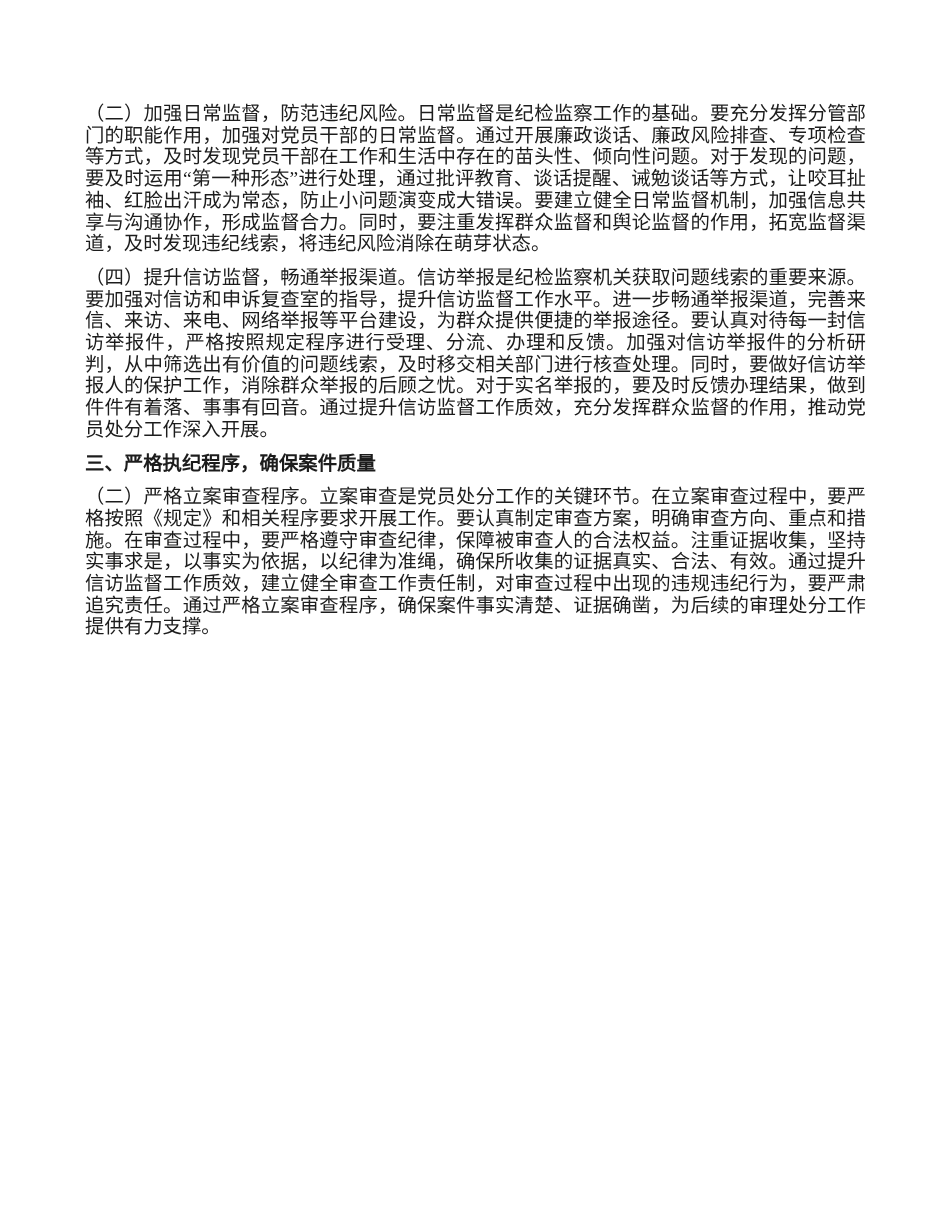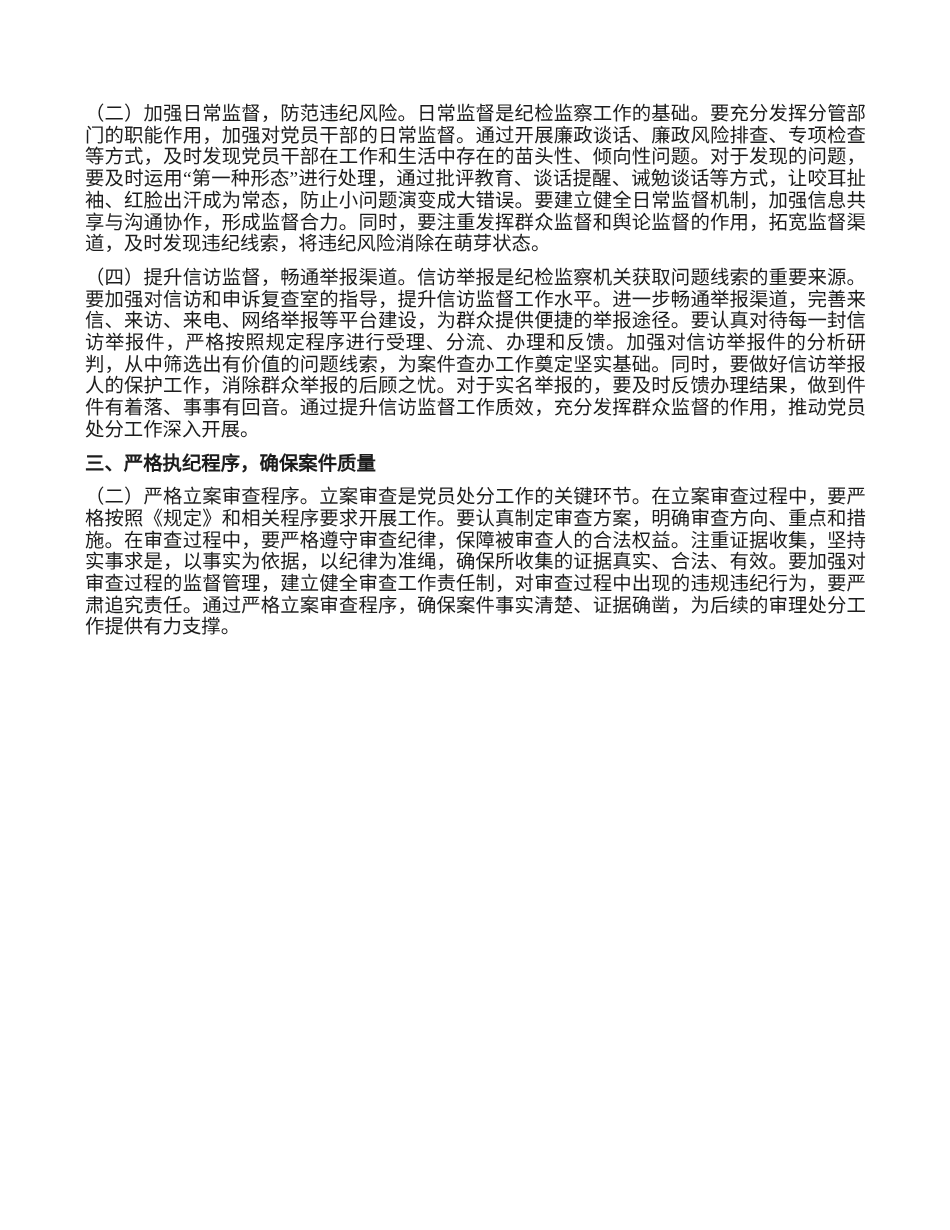--- a/index.html
+++ b/index.html
@@ -38,17 +38,17 @@
   .doc-body p.section-heading {
     font-weight: bold; 
   }
 </style>
 </head>
 <body>
 
 <div class="page">
   <div class="doc-body">
     <p>（二）加强日常监督，防范违纪风险。日常监督是纪检监察工作的基础。要充分发挥分管部门的职能作用，加强对党员干部的日常监督。通过开展廉政谈话、廉政风险排查、专项检查等方式，及时发现党员干部在工作和生活中存在的苗头性、倾向性问题。对于发现的问题，要及时运用“第一种形态”进行处理，通过批评教育、谈话提醒、诫勉谈话等方式，让咬耳扯袖、红脸出汗成为常态，防止小问题演变成大错误。要建立健全日常监督机制，加强信息共享与沟通协作，形成监督合力。同时，要注重发挥群众监督和舆论监督的作用，拓宽监督渠道，及时发现违纪线索，将违纪风险消除在萌芽状态。</p>
-    <p>（四）提升信访监督，畅通举报渠道。信访举报是纪检监察机关获取问题线索的重要来源。要加强对信访和申诉复查室的指导，提升信访监督工作水平。进一步畅通举报渠道，完善来信、来访、来电、网络举报等平台建设，为群众提供便捷的举报途径。要认真对待每一封信访举报件，严格按照规定程序进行受理、分流、办理和反馈。加强对信访举报件的分析研判，从中筛选出有价值的问题线索，为案件查办工作奠定坚实基础。同时，要做好信访举报人的保护工作，消除群众举报的后顾之忧。对于实名举报的，要及时反馈办理结果，做到件件有着落、事事有回音。通过提升信访监督工作质效，充分发挥群众监督的作用，推动党员处分工作深入开展。</p>
+    <p>（四）提升信访监督，畅通举报渠道。信访举报是纪检监察机关获取问题线索的重要来源。要加强对信访和申诉复查室的指导，提升信访监督工作水平。进一步畅通举报渠道，完善来信、来访、来电、网络举报等平台建设，为群众提供便捷的举报途径。要认真对待每一封信访举报件，严格按照规定程序进行受理、分流、办理和反馈。加强对信访举报件的分析研判，从中筛选出有价值的问题线索，及时移交相关部门进行核查处理。同时，要做好信访举报人的保护工作，消除群众举报的后顾之忧。对于实名举报的，要及时反馈办理结果，做到件件有着落、事事有回音。通过提升信访监督工作质效，充分发挥群众监督的作用，推动党员处分工作深入开展。</p>
     <p class="section-heading">三、严格执纪程序，确保案件质量</p>
-    <p>（二）严格立案审查程序。立案审查是党员处分工作的关键环节。在立案审查过程中，要严格按照《规定》和相关程序要求开展工作。要认真制定审查方案，明确审查方向、重点和措施。在审查过程中，要严格遵守审查纪律，保障被审查人的合法权益。注重证据收集，坚持实事求是，以事实为依据，以纪律为准绳，确保所收集的证据真实、合法、有效。要加强对审查过程的监督管理，建立健全审查工作责任制，对审查过程中出现的违规违纪行为，要严肃追究责任。通过严格立案审查程序，确保案件事实清楚、证据确凿，为后续的审理处分工作提供有力支撑。</p>
+    <p>（二）严格立案审查程序。立案审查是党员处分工作的关键环节。在立案审查过程中，要严格按照《规定》和相关程序要求开展工作。要认真制定审查方案，明确审查方向、重点和措施。在审查过程中，要严格遵守审查纪律，保障被审查人的合法权益。注重证据收集，坚持实事求是，以事实为依据，以纪律为准绳，确保所收集的证据真实、合法、有效。通过提升信访监督工作质效，建立健全审查工作责任制，对审查过程中出现的违规违纪行为，要严肃追究责任。通过严格立案审查程序，确保案件事实清楚、证据确凿，为后续的审理处分工作提供有力支撑。</p>
   </div>
 </div>
 
 </body></html>

